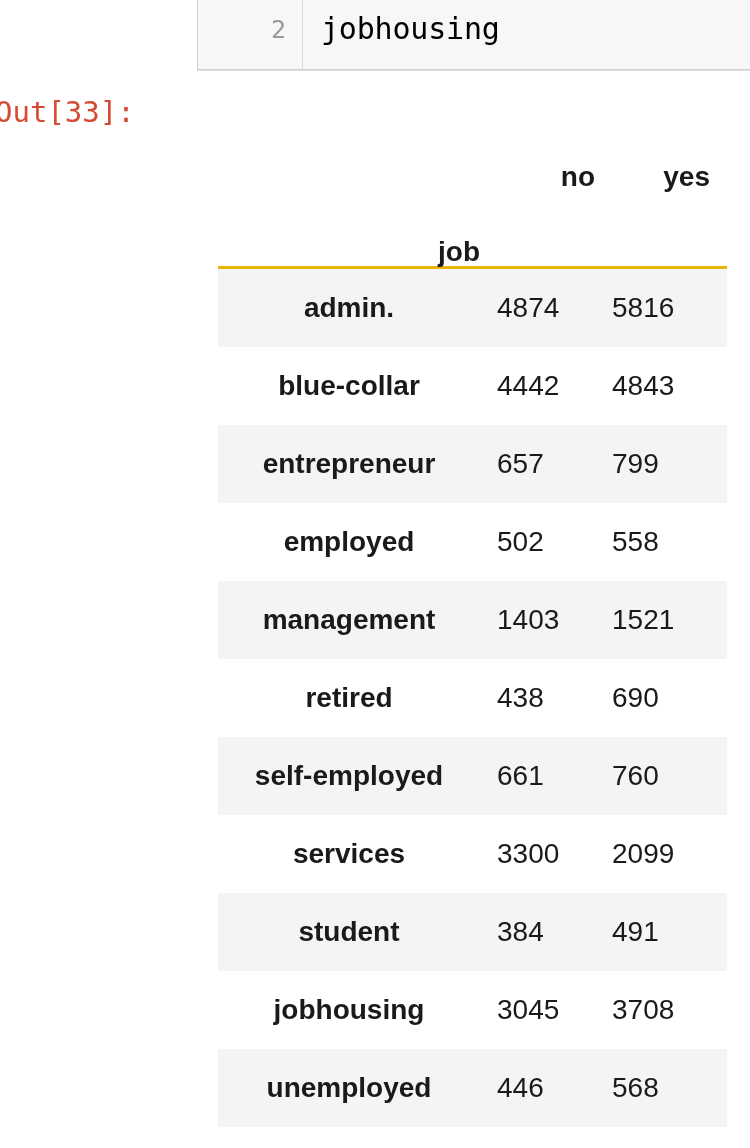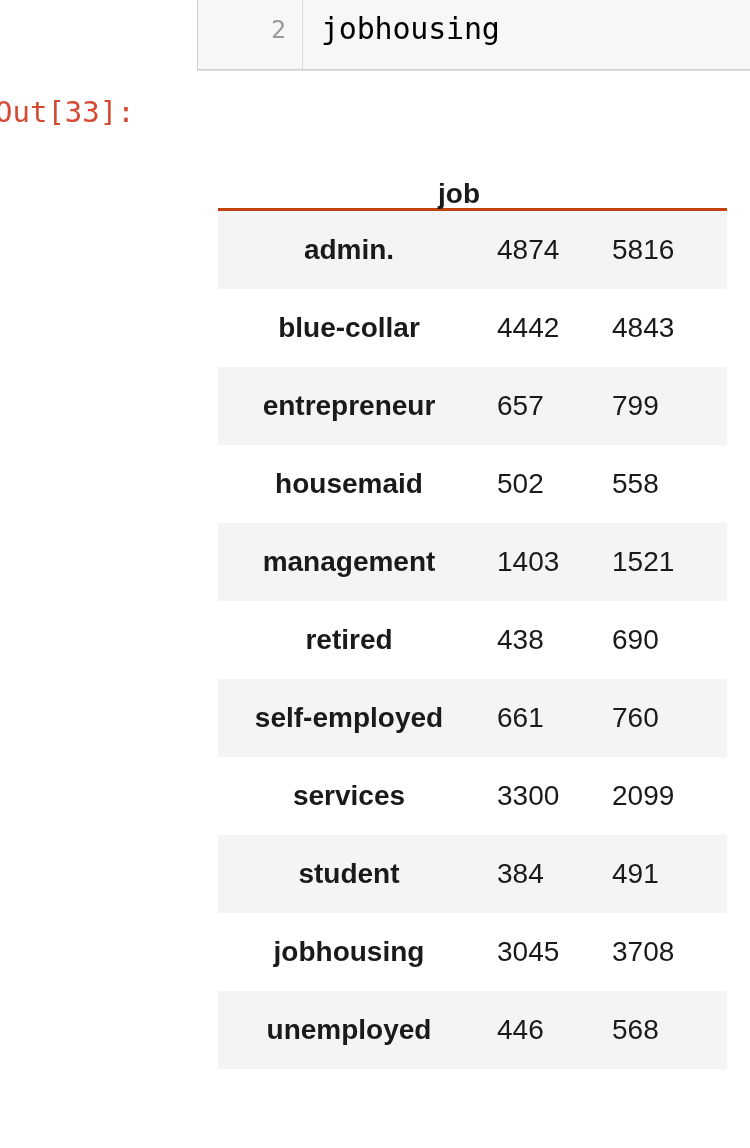--- a/index.html
+++ b/index.html
@@ -109,21 +109,21 @@
   tr.col-head th { height: 58px; }
   tr.idx-head th {
     height: 75px;
     padding-bottom: 10px;
   }
   tr.idx-head th.rule-cell,
   tr.col-head th { background: #ffffff; }
 
   
   table.dataframe thead tr.idx-head th {
-    border-bottom: 3px solid #c2410c;
+    border-bottom: 3px solid #eab308;
     text-align: right;
   }
 
   table.dataframe tbody tr { background: #ffffff; }
   table.dataframe tbody tr.odd { background: #f4f4f4; }
 
   table.dataframe tbody th {
     font-weight: bold;
     padding: 0 17px 0 0;
     height: 78px;
@@ -156,20 +156,25 @@
 <div class="out-prompt">Out[33]:</div>
 
 <div class="df-wrap">
   <table class="dataframe">
     <colgroup>
       <col class="c-index">
       <col class="c-val">
       <col class="c-val">
     </colgroup>
     <thead>
+      <tr class="col-head">
+        <th></th>
+        <th>no</th>
+        <th>yes</th>
+      </tr>
       <tr class="idx-head">
         <th class="rule-cell">job</th>
         <th class="rule-cell"></th>
         <th class="rule-cell"></th>
       </tr>
     </thead>
     <tbody>
       <tr class="odd">
         <th>admin.</th>
         <td>4874</td>
@@ -179,21 +184,21 @@
         <th>blue-collar</th>
         <td>4442</td>
         <td>4843</td>
       </tr>
       <tr class="odd">
         <th>entrepreneur</th>
         <td>657</td>
         <td>799</td>
       </tr>
       <tr>
-        <th>housemaid</th>
+        <th>employed</th>
         <td>502</td>
         <td>558</td>
       </tr>
       <tr class="odd">
         <th>management</th>
         <td>1403</td>
         <td>1521</td>
       </tr>
       <tr>
         <th>retired</th>

